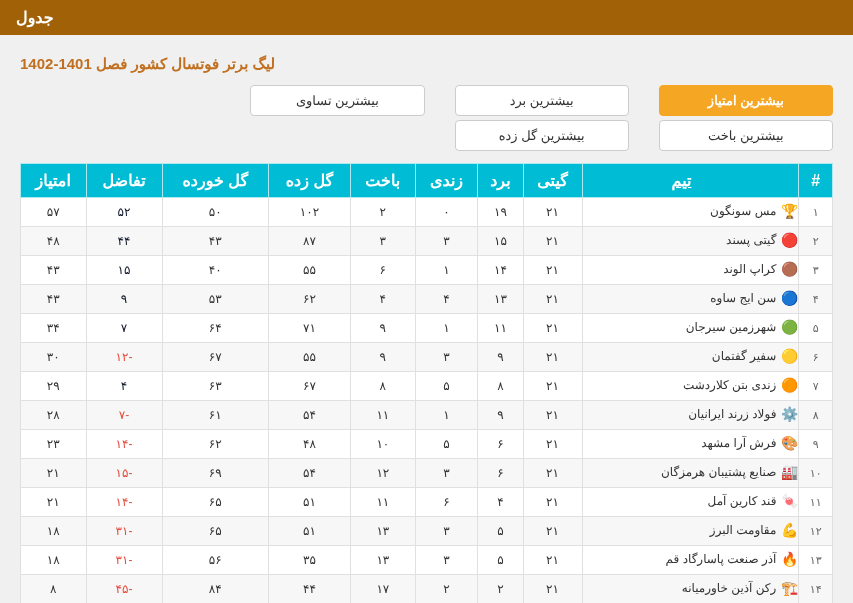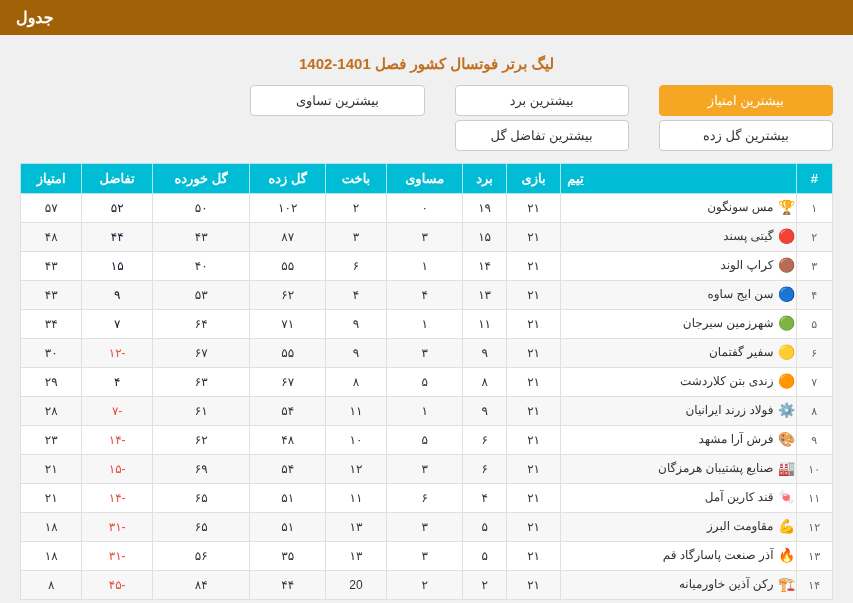--- a/index.html
+++ b/index.html
@@ -19,21 +19,21 @@
       color: white;
       text-align: left;
       padding: 8px 16px;
       font-size: 16px;
       font-weight: bold;
     }
     .main-content {
       padding: 10px 20px 20px 20px;
     }
     .league-title {
-      text-align: center;
+      text-align: left;
       color: #c07020;
       font-size: 15px;
       font-weight: bold;
       margin: 10px 0 12px 0;
     }
     .filter-buttons {
       display: grid;
       grid-template-columns: 1fr 1fr 1fr 1fr;
       gap: 4px;
       margin-bottom: 4px;
@@ -52,20 +52,21 @@
       cursor: pointer;
       font-size: 13px;
       background: white;
       color: #333;
       margin-left: 26px;
     }
     .filter-btn.active-orange {
       background: #f5a623;
       color: white;
       border-color: #f5a623;
+      font-weight: bold;
     }
     .filter-btn.active-cyan {
       background: #00bcd4;
       color: white;
       border-color: #00bcd4;
     }
     .table-wrapper {
       width: 100%;
       overflow-x: auto;
     }
@@ -74,26 +75,26 @@
       border-collapse: collapse;
       background: white;
     }
     thead tr {
       background: #00bcd4;
       color: white;
     }
     thead th {
       padding: 7px 6px;
       text-align: center;
-      font-size: 13px;
+      font-size: 16px;
       font-weight: bold;
       border: 1px solid #b0e8f0;
     }
     thead th.team-col {
-      text-align: left;
+      text-align: center;
       padding-right: 24px;
       min-width: 160px;
       text-decoration: underline;
     }
     tbody tr:nth-child(even) {
       background: #f7f7f7;
     }
     tbody tr:nth-child(odd) {
       background: #ffffff;
     }
@@ -135,33 +136,33 @@
   </div>
   <div class="main-content">
     <div class="league-title">لیگ برتر فوتسال کشور فصل 1401-1402</div>
 
     <div class="filter-buttons">
       <div class="filter-btn active-orange">بیشترین امتیاز</div>
       <div class="filter-btn">بیشترین برد</div>
       <div class="filter-btn">بیشترین تساوی</div>
     </div>
     <div class="filter-buttons-row2">
+      <div class="filter-btn">بیشترین باخت</div>
       <div class="filter-btn">بیشترین گل زده</div>
-      <div class="filter-btn">بیشترین تفاضل گل</div>
     </div>
 
     <div class="table-wrapper">
       <table>
         <thead>
           <tr>
             <th>#</th>
             <th class="team-col">تیم</th>
-            <th>بازی</th>
+            <th>گیتی</th>
             <th>برد</th>
-            <th>مساوی</th>
+            <th>زندی</th>
             <th>باخت</th>
             <th>گل زده</th>
             <th>گل خورده</th>
             <th>تفاضل</th>
             <th>امتیاز</th>
           </tr>
         </thead>
         <tbody id="table-body">
         <tr>
       <td class="rank">۱</td>
@@ -346,21 +347,21 @@
       <td>۱۸</td>
     </tr>
             <tr>
       <td class="rank">۱۴</td>
       <td class="team-name">
         <span class="team-icon">🏗️</span>رکن آذین خاورمیانه
       </td>
       <td>۲۱</td>
       <td>۲</td>
       <td>۲</td>
-      <td>20</td>
+      <td>۱۷</td>
       <td>۴۴</td>
       <td>۸۴</td>
       <td class="negative">-۴۵</td>
       <td>۸</td>
     </tr>
           </tbody>
       </table>
     </div>
   </div>
 </div>

